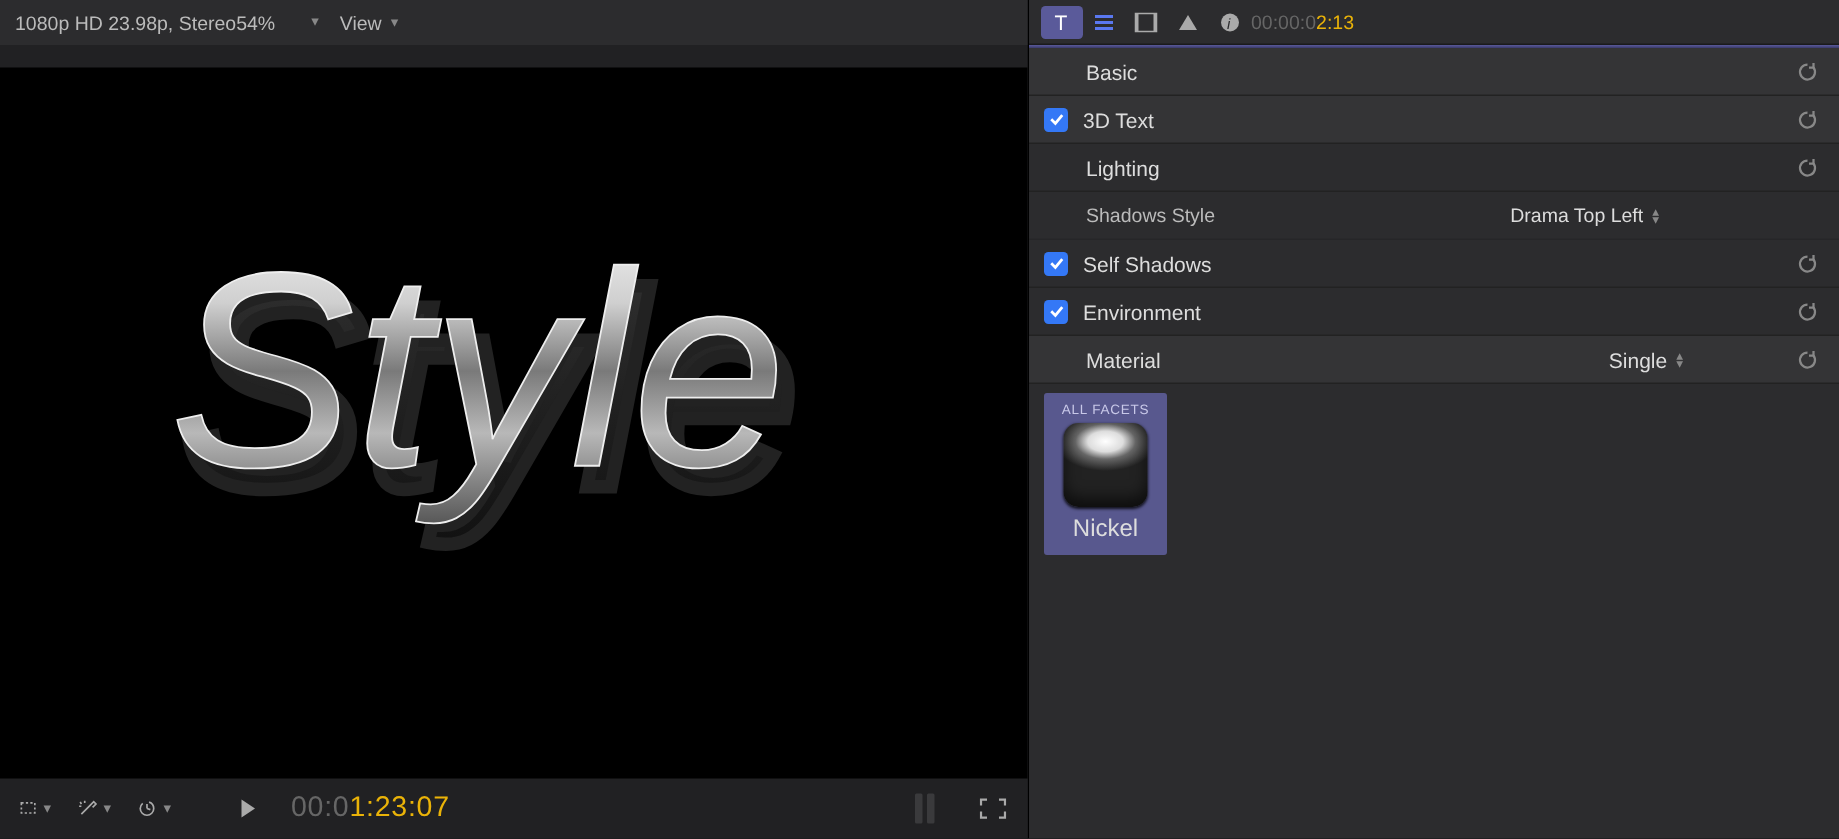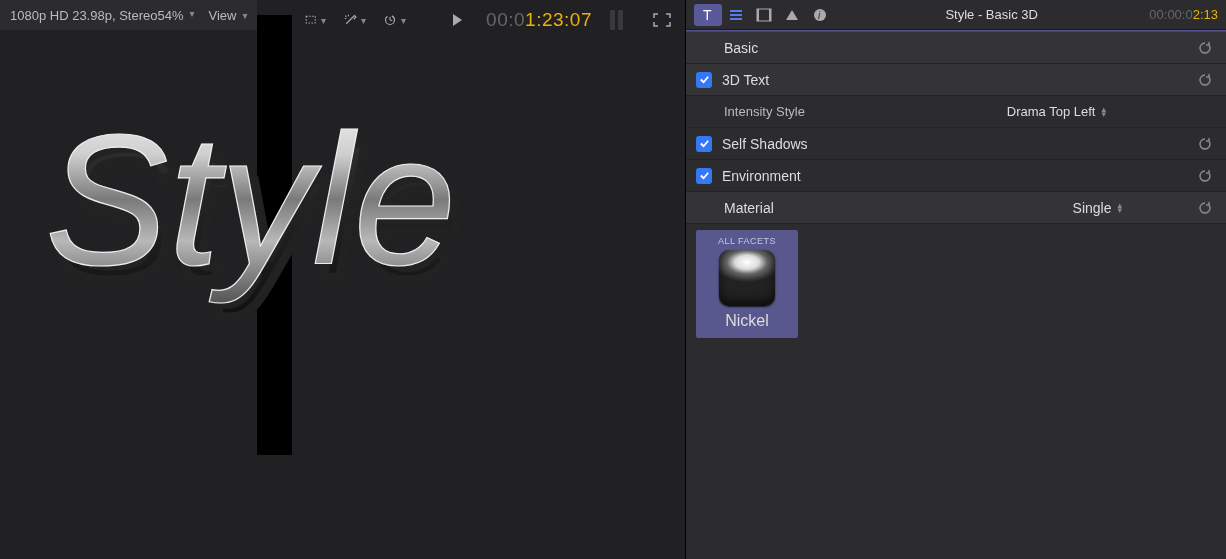--- a/index.html
+++ b/index.html
@@ -1,19 +1,19 @@
 <!DOCTYPE html>
 <html><head>
 <meta charset="utf-8">
 <style>
   * { box-sizing: border-box; margin: 0; padding: 0; font-family: -apple-system, "Helvetica Neue", Arial, sans-serif; }
   body { background: #1a1a1c; color: #ccc; width: 1226px; height: 559px; overflow: hidden; display: flex; }
   
   
-  .viewer { width: 685px; height: 559px; display: flex; flex-direction: row; background: #212123; position: relative; }
+  .viewer { width: 685px; height: 559px; display: flex; flex-direction: column; background: #212123; position: relative; }
   .viewer-header { height: 30px; display: flex; align-items: center; padding: 0 10px; font-size: 13px; color: #bbb; background: #2c2c2e; }
   .vh-left { flex: 0 0 auto; }
   .vh-center { flex: 1; display: flex; align-items: center; justify-content: center; gap: 8px; }
   .vh-right { flex: 0 0 auto; display: flex; align-items: center; gap: 14px; }
   .clapper-icon { width: 18px; height: 14px; display: inline-block; }
   .chev { font-size: 10px; color: #888; }
   
   .viewer-canvas { flex: 1; background: #000; position: relative; margin: 15px 0 0 0; height: 440px; }
   .style-svg { position: absolute; top: 50%; left: 50%; transform: translate(-50%, -55%); }
   
@@ -49,35 +49,35 @@
   .dropdown-val { display: flex; align-items: center; gap: 6px; }
   .updown { font-size: 9px; line-height: 5px; color: #888; display: flex; flex-direction: column; }
   
   .slider { width: 130px; height: 3px; background: #555; border-radius: 2px; position: relative; margin-right: 8px; }
   .slider-thumb { position: absolute; right: -6px; top: -5px; width: 12px; height: 12px; background: #888; clip-path: polygon(50% 100%, 0 30%, 25% 0, 75% 0, 100% 30%); }
   
   .checkbox { width: 16px; height: 16px; border-radius: 3px; background: #3478f6; display: flex; align-items: center; justify-content: center; flex-shrink: 0; }
   .checkbox svg { width: 11px; height: 11px; }
   
   .material-well { padding: 6px 10px; background: #2c2c2e; }
-  .facet-tile { width: 102px; background: #58588e; border-radius: 2px; padding: 6px 4px 8px; text-align: center; }
+  .facet-tile { width: 82px; background: #58588e; border-radius: 2px; padding: 6px 4px 8px; text-align: center; }
   .facet-header { font-size: 9px; letter-spacing: 0.5px; color: #c8c8e8; margin-bottom: 4px; }
   .swatch { width: 56px; height: 56px; margin: 0 auto 6px; border-radius: 10px; background: radial-gradient(ellipse 60% 35% at 50% 22%, #fff 0%, #ddd 35%, #666 60%, #222 100%); box-shadow: inset 0 -6px 10px rgba(0,0,0,0.6), 0 1px 2px rgba(0,0,0,0.8); }
   .facet-name { font-size: 16px; color: #ddd; }
   
   .sep-purple { height: 2px; background: linear-gradient(#5a5a9a,#3a3a6a); }
 </style>
 </head>
 <body>
 
 <div class="viewer">
   <div class="viewer-header">
     <span class="vh-left">1080p HD 23.98p, Stereo</span>
     <span class="vh-right">
-      <span style="display:flex;align-items:flex-start;gap:6px;">
+      <span style="display:flex;align-items:flex-start;gap:24px;">
         <span>54%</span>
         <span class="chev">▾</span>
       </span>
       <span style="display:flex;align-items:center;gap:6px;">
         <span>View</span>
         <span class="chev">▾</span>
       </span>
     </span>
   </div>
 
@@ -173,21 +173,20 @@
             <polygon points="2,12 14,12 8,2" fill="#aaa"></polygon>
           </svg>
       </div>
       <div class="insp-tab">
         <svg width="16" height="14" viewBox="0 0 16 14">
             <circle cx="8" cy="7" r="6" fill="#aaa"></circle>
             <text x="6" y="11" font-size="10" font-style="italic" font-family="Georgia,serif" fill="#2c2c2e">i</text>
           </svg>
       </div>
     </div>
-    <div class="insp-title">Style - Basic 3D</div>
     <div class="insp-tc">
       <span class="tc-dim">00:00:0</span><span class="tc-bright">2:13</span>
     </div>
   </div>
   <div class="sep-purple"></div>
 
   <div class="insp-body">
 
     <div class="section-header">
       <span>Basic</span>
@@ -203,23 +202,30 @@
             <polyline points="2,6 5,9 10,3" fill="none" stroke="#fff" stroke-width="2"></polyline>
           </svg>
         </span>
       <span>3D Text</span>
       <span class="reset-icon"><svg viewBox="0 0 14 14">
             <path d="M11 4 A5 5 0 1 1 7 2" fill="none" stroke="#888" stroke-width="1.5"></path>
             <polyline points="11,1 11,4 8,4" fill="none" stroke="#888" stroke-width="1.5"></polyline>
           </svg></span>
     </div>
 
+    <div class="section-header sub">
+      <span>Lighting</span>
+      <span class="reset-icon"><svg viewBox="0 0 14 14">
+            <path d="M11 4 A5 5 0 1 1 7 2" fill="none" stroke="#888" stroke-width="1.5"></path>
+            <polyline points="11,1 11,4 8,4" fill="none" stroke="#888" stroke-width="1.5"></polyline>
+          </svg></span>
+    </div>
 
     <div class="param-row">
-      <span class="param-label">Intensity Style</span>
+      <span class="param-label">Shadows Style</span>
       <span class="param-control">
         <span class="dropdown-val">
           <span>Drama Top Left</span>
           <span class="updown">
               <span>▴</span>
               <span>▾</span>
             </span>
         </span>
         <span style="width:100px"></span>
       </span>

